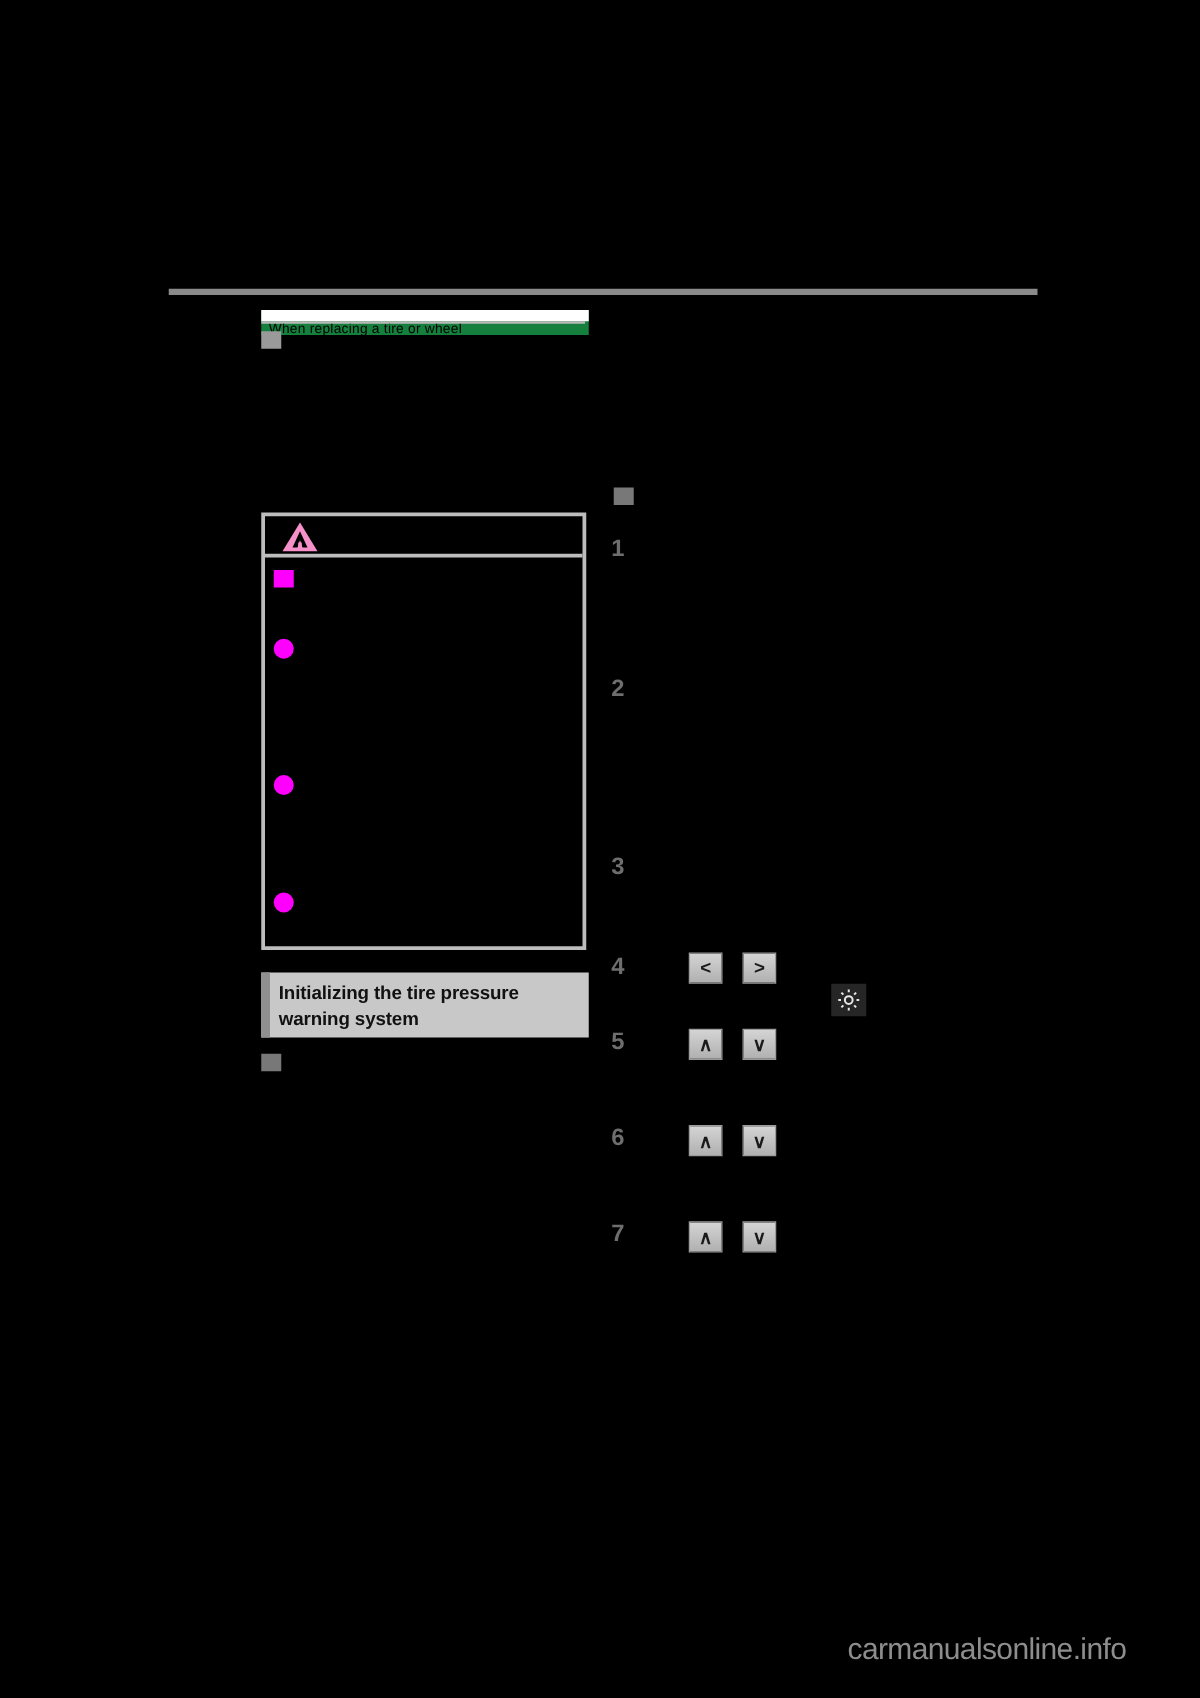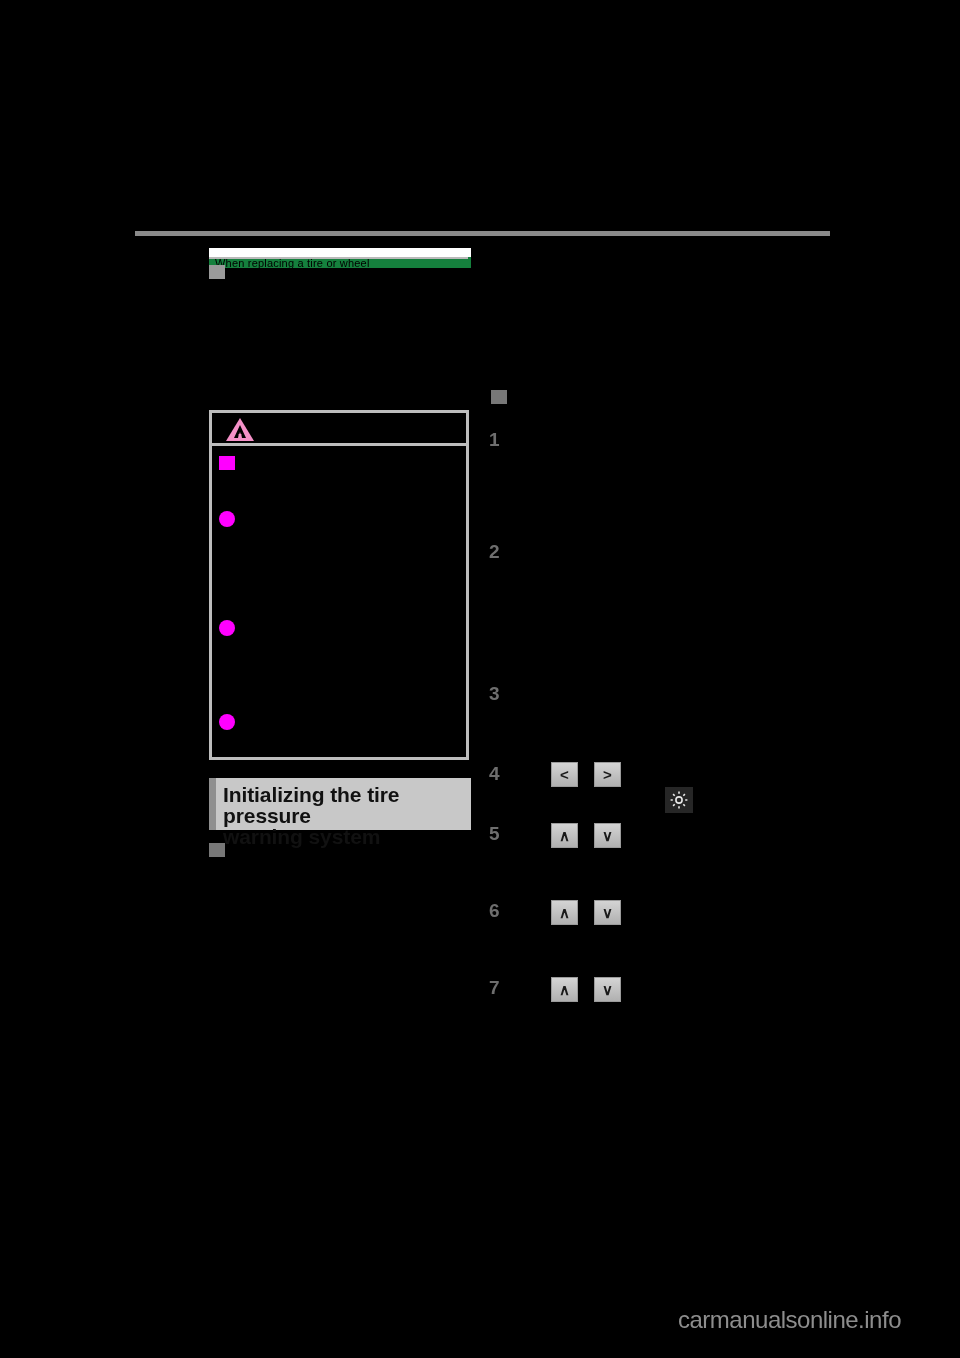--- a/index.html
+++ b/index.html
@@ -69,21 +69,21 @@
   
   .sec-head{
     position:absolute;left:209px;top:778px;width:262px;height:52px;
     background:#c8c8c8;box-sizing:border-box;
   }
   .sec-head .bar{
     position:absolute;left:0;top:0;width:7px;bottom:0;background:#8f8f8f;
   }
   .sec-head .txt{
     position:absolute;left:14px;top:6px;right:6px;
-    font-size:21px;line-height:21px;font-weight:bold;color:#111;
+    font-size:15px;line-height:21px;font-weight:bold;color:#111;
     font-family:"Liberation Sans", sans-serif;letter-spacing:-0.1px;
   }
   .rc-marker{
     position:absolute;left:491px;top:390px;width:16px;height:14px;background:#787878;
   }
   .step-num{
     position:absolute;left:489px;width:22px;
     font-size:19px;font-weight:bold;color:#6e6e6e;
     font-family:"Liberation Sans", sans-serif;line-height:19px;
   }

